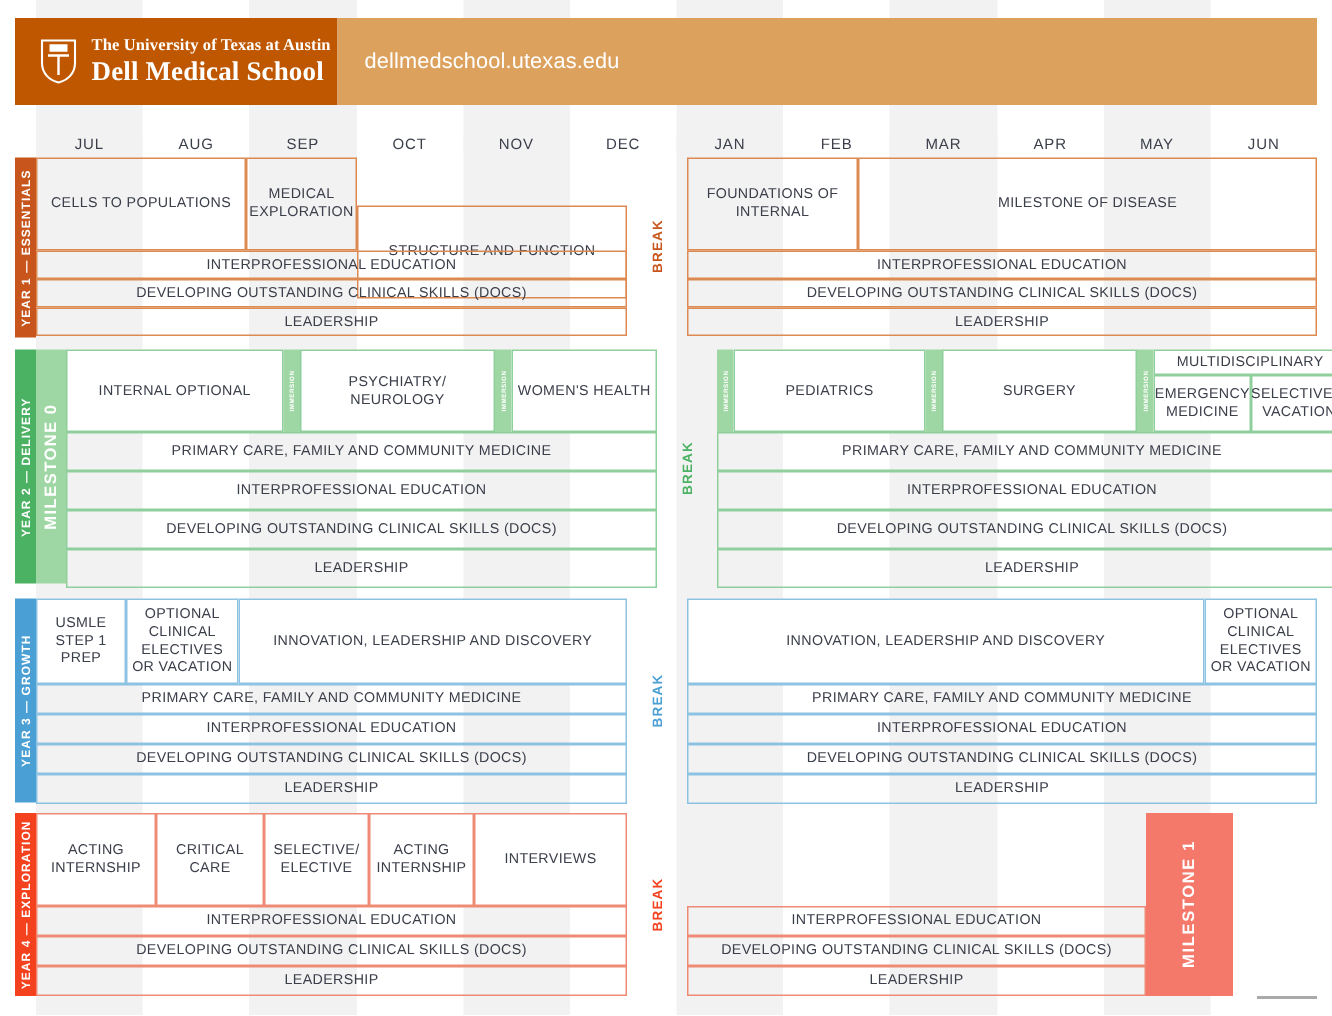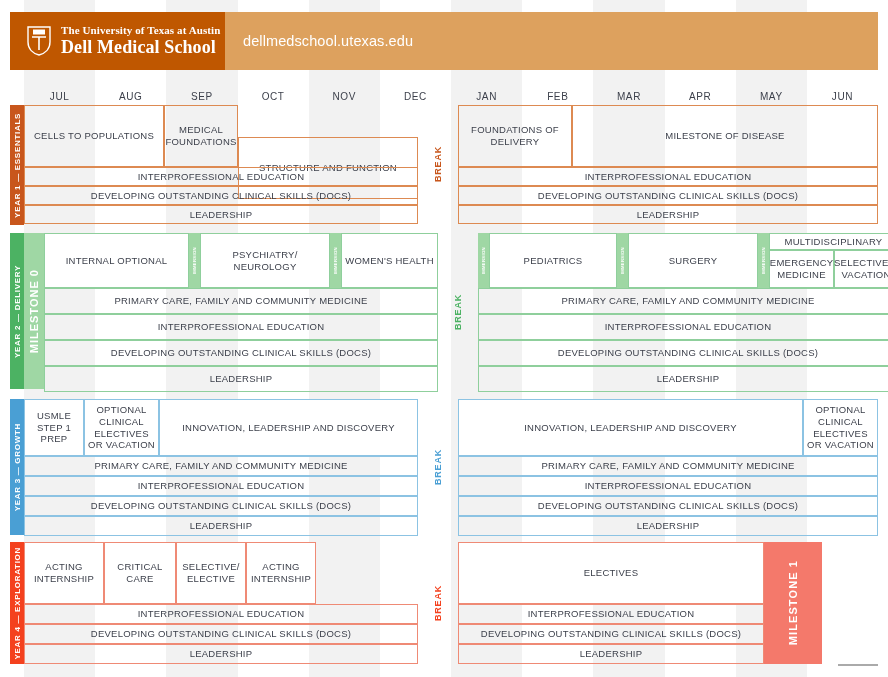--- a/index.html
+++ b/index.html
@@ -299,32 +299,32 @@
     <div class="month">JUN</div>
   </div>
 
   <div class="yearrow y1" style="top:105px; width:868px; height:120px;">
     <div class="ylabel">
       <span>YEAR 1 — ESSENTIALS</span>
     </div>
     <div class="grid">
 
       <div class="cell" style="left:0px; top:0px; width:140px; height:62px;">CELLS TO POPULATIONS</div>
-      <div class="cell" style="left:140px; top:0px; width:74px; height:62px;">MEDICAL FOUNDATIONS</div>
+      <div class="cell" style="left:140px; top:0px; width:74px; height:62px;">MEDICAL EXPLORATION</div>
       <div class="cell" style="left:214px; top:0px; width:180px; height:62px;margin-top:32px;">STRUCTURE AND FUNCTION</div>
 
       <div class="cell" style="left:0px; top:62px; width:394px; height:19px;">INTERPROFESSIONAL EDUCATION</div>
       <div class="cell" style="left:0px; top:81px; width:394px; height:19px;">DEVELOPING OUTSTANDING CLINICAL SKILLS (DOCS)</div>
       <div class="cell" style="left:0px; top:100px; width:394px; height:19px;">LEADERSHIP</div>
 
       <div class="breaklabel" style="left:394px; top:0px; width:40px; height:119px;">
         <span>BREAK</span>
       </div>
 
-      <div class="cell" style="left:434px; top:0px; width:114px; height:62px;">FOUNDATIONS OF DELIVERY</div>
+      <div class="cell" style="left:434px; top:0px; width:114px; height:62px;">FOUNDATIONS OF INTERNAL</div>
       <div class="cell" style="left:548px; top:0px; width:306px; height:62px;">MILESTONE OF DISEASE</div>
 
       <div class="cell" style="left:434px; top:62px; width:420px; height:19px;">INTERPROFESSIONAL EDUCATION</div>
       <div class="cell" style="left:434px; top:81px; width:420px; height:19px;">DEVELOPING OUTSTANDING CLINICAL SKILLS (DOCS)</div>
       <div class="cell" style="left:434px; top:100px; width:420px; height:19px;">LEADERSHIP</div>
     </div>
   </div>
 
   <div class="yearrow y2" style="top:233px; width:868px; height:156px;">
     <div class="ylabel">
@@ -408,30 +408,30 @@
   <div class="yearrow y4" style="top:542px; width:868px; height:122px;">
     <div class="ylabel">
       <span>YEAR 4 — EXPLORATION</span>
     </div>
     <div class="grid">
 
       <div class="cell wb" style="left:0px; top:0px; width:80px; height:62px;">ACTING INTERNSHIP</div>
       <div class="cell wb" style="left:80px; top:0px; width:72px; height:62px;">CRITICAL CARE</div>
       <div class="cell wb" style="left:152px; top:0px; width:70px; height:62px;">SELECTIVE/ ELECTIVE</div>
       <div class="cell wb" style="left:222px; top:0px; width:70px; height:62px;">ACTING INTERNSHIP</div>
+      <div class="cell wb" style="left:292px; top:0px; width:102px; height:62px;">INTERVIEWS</div>
 
       <div class="cell" style="left:0px; top:62px; width:394px; height:20px;">INTERPROFESSIONAL EDUCATION</div>
       <div class="cell" style="left:0px; top:82px; width:394px; height:20px;">DEVELOPING OUTSTANDING CLINICAL SKILLS (DOCS)</div>
       <div class="cell" style="left:0px; top:102px; width:394px; height:20px;">LEADERSHIP</div>
 
       <div class="breaklabel" style="left:394px; top:0px; width:40px; height:122px;">
         <span>BREAK</span>
       </div>
 
-      <div class="cell wb" style="left:434px; top:0px; width:306px; height:62px;">ELECTIVES</div>
 
       <div class="cell" style="left:434px; top:62px; width:306px; height:20px;">INTERPROFESSIONAL EDUCATION</div>
       <div class="cell" style="left:434px; top:82px; width:306px; height:20px;">DEVELOPING OUTSTANDING CLINICAL SKILLS (DOCS)</div>
       <div class="cell" style="left:434px; top:102px; width:306px; height:20px;">LEADERSHIP</div>
 
       <div class="ms1" style="left:740px; top:0px; width:58px; height:122px;">
         <span>MILESTONE 1</span>
       </div>
     </div>
   </div>

